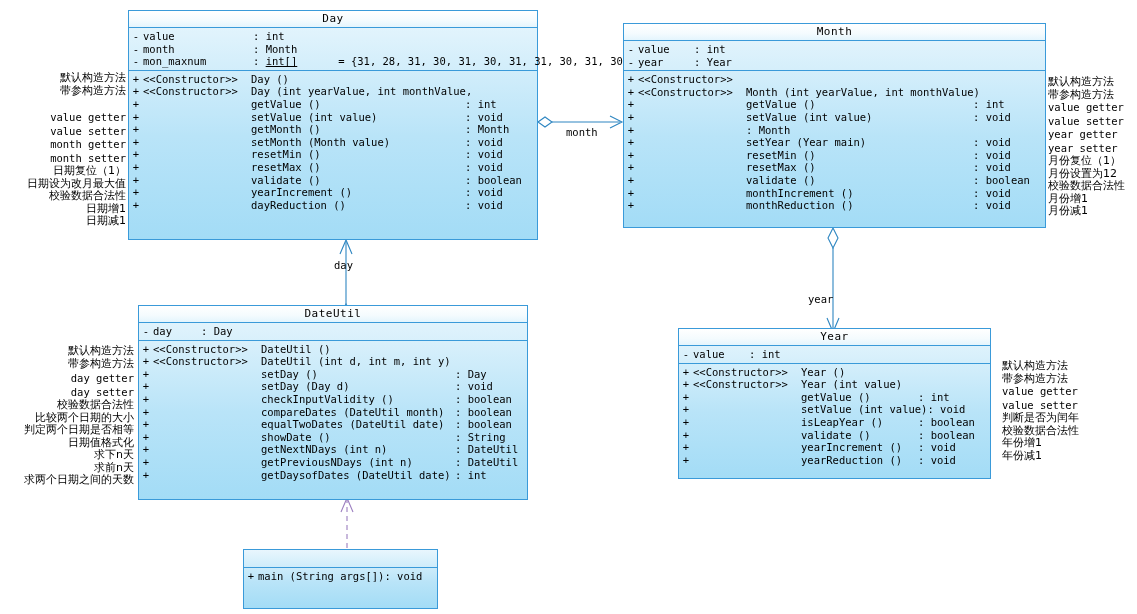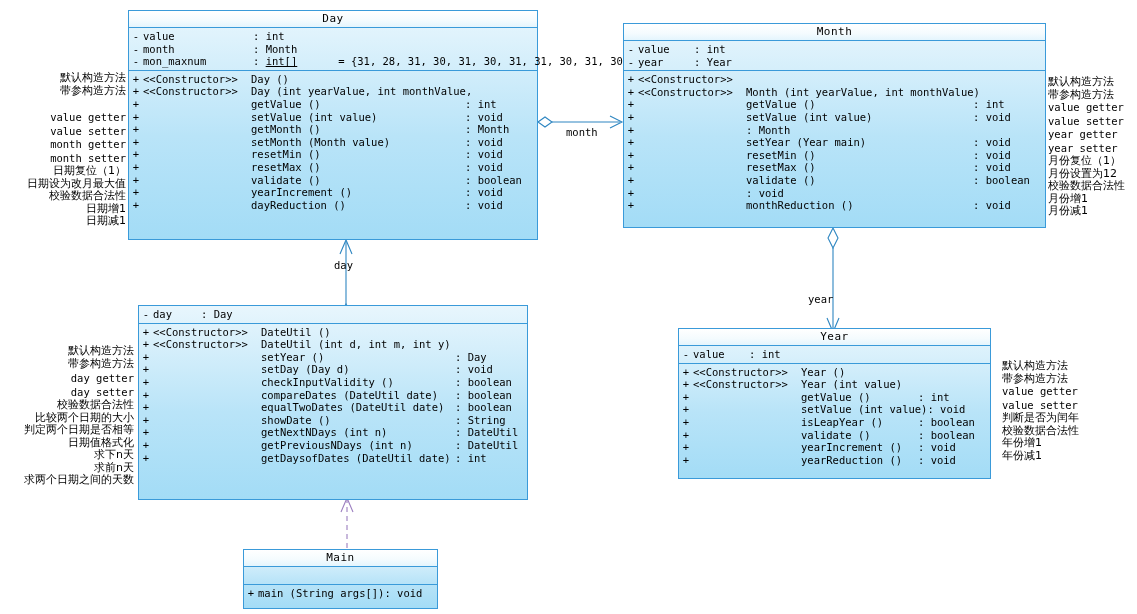--- a/index.html
+++ b/index.html
@@ -155,36 +155,37 @@
   <div class="uml-compartment" id="ops-month">
       <div class="row"><span class="vis">+</span><span class="stereo" style="width: 108px;">&lt;&lt;Constructor&gt;&gt;</span><span class="rtype" style="width: 72px;"></span></div>
       <div class="row"><span class="vis">+</span><span class="stereo" style="width: 108px;">&lt;&lt;Constructor&gt;&gt;</span><span class="mname">Month (int yearValue, int monthValue)</span><span class="rtype" style="width: 72px;"></span></div>
       <div class="row"><span class="vis">+</span><span class="stereo" style="width: 108px;"></span><span class="mname">getValue ()</span><span class="rtype" style="width: 72px;">: int</span></div>
       <div class="row"><span class="vis">+</span><span class="stereo" style="width: 108px;"></span><span class="mname">setValue (int value)</span><span class="rtype" style="width: 72px;">: void</span></div>
       <div class="row"><span class="vis">+</span><span class="stereo" style="width: 108px;"></span><span class="rtype" style="width: 72px;">: Month</span></div>
       <div class="row"><span class="vis">+</span><span class="stereo" style="width: 108px;"></span><span class="mname">setYear (Year main)</span><span class="rtype" style="width: 72px;">: void</span></div>
       <div class="row"><span class="vis">+</span><span class="stereo" style="width: 108px;"></span><span class="mname">resetMin ()</span><span class="rtype" style="width: 72px;">: void</span></div>
       <div class="row"><span class="vis">+</span><span class="stereo" style="width: 108px;"></span><span class="mname">resetMax ()</span><span class="rtype" style="width: 72px;">: void</span></div>
       <div class="row"><span class="vis">+</span><span class="stereo" style="width: 108px;"></span><span class="mname">validate ()</span><span class="rtype" style="width: 72px;">: boolean</span></div>
-      <div class="row"><span class="vis">+</span><span class="stereo" style="width: 108px;"></span><span class="rtype" style="width: 72px;">: void</span></div>
+      <div class="row"><span class="vis">+</span><span class="stereo" style="width: 108px;"></span><span class="mname">monthIncrement ()</span><span class="rtype" style="width: 72px;">: void</span></div>
       <div class="row"><span class="vis">+</span><span class="stereo" style="width: 108px;"></span><span class="mname">monthReduction ()</span><span class="rtype" style="width: 72px;">: void</span></div>
     </div>
 </div>
 
 <div class="uml-class" id="cls-dateutil" style="left:138px; top:305px; width:390px; height:195px;">
+  <div class="uml-title">DateUtil</div>
   <div class="uml-compartment" id="attrs-dateutil">
       <div class="row"><span class="vis">-</span><span class="attr-name" style="width: 48px;">day</span><span class="attr-sep">: </span><span class="attr-type" style="min-width: 60px;">Day</span></div>
     </div>
   <div class="uml-compartment" id="ops-dateutil">
       <div class="row"><span class="vis">+</span><span class="stereo" style="width: 108px;">&lt;&lt;Constructor&gt;&gt;</span><span class="mname">DateUtil ()</span><span class="rtype" style="width: 72px;"></span></div>
       <div class="row"><span class="vis">+</span><span class="stereo" style="width: 108px;">&lt;&lt;Constructor&gt;&gt;</span><span class="mname">DateUtil (int d, int m, int y)</span><span class="rtype" style="width: 72px;"></span></div>
-      <div class="row"><span class="vis">+</span><span class="stereo" style="width: 108px;"></span><span class="mname">setYear ()</span><span class="rtype" style="width: 72px;">: Day</span></div>
+      <div class="row"><span class="vis">+</span><span class="stereo" style="width: 108px;"></span><span class="mname">setDay ()</span><span class="rtype" style="width: 72px;">: Day</span></div>
       <div class="row"><span class="vis">+</span><span class="stereo" style="width: 108px;"></span><span class="mname">setDay (Day d)</span><span class="rtype" style="width: 72px;">: void</span></div>
       <div class="row"><span class="vis">+</span><span class="stereo" style="width: 108px;"></span><span class="mname">checkInputValidity ()</span><span class="rtype" style="width: 72px;">: boolean</span></div>
-      <div class="row"><span class="vis">+</span><span class="stereo" style="width: 108px;"></span><span class="mname">compareDates (DateUtil date)</span><span class="rtype" style="width: 72px;">: boolean</span></div>
+      <div class="row"><span class="vis">+</span><span class="stereo" style="width: 108px;"></span><span class="mname">compareDates (DateUtil month)</span><span class="rtype" style="width: 72px;">: boolean</span></div>
       <div class="row"><span class="vis">+</span><span class="stereo" style="width: 108px;"></span><span class="mname">equalTwoDates (DateUtil date)</span><span class="rtype" style="width: 72px;">: boolean</span></div>
       <div class="row"><span class="vis">+</span><span class="stereo" style="width: 108px;"></span><span class="mname">showDate ()</span><span class="rtype" style="width: 72px;">: String</span></div>
       <div class="row"><span class="vis">+</span><span class="stereo" style="width: 108px;"></span><span class="mname">getNextNDays (int n)</span><span class="rtype" style="width: 72px;">: DateUtil</span></div>
       <div class="row"><span class="vis">+</span><span class="stereo" style="width: 108px;"></span><span class="mname">getPreviousNDays (int n)</span><span class="rtype" style="width: 72px;">: DateUtil</span></div>
       <div class="row"><span class="vis">+</span><span class="stereo" style="width: 108px;"></span><span class="mname">getDaysofDates (DateUtil date)</span><span class="rtype" style="width: 72px;">: int</span></div>
     </div>
 </div>
 
 <div class="uml-class" id="cls-year" style="left:678px; top:328px; width:313px; height:151px;">
   <div class="uml-title">Year</div>
@@ -197,21 +198,20 @@
       <div class="row"><span class="vis">+</span><span class="stereo" style="width: 108px;"></span><span class="mname">getValue ()</span><span class="rtype" style="width: 72px;">: int</span></div>
       <div class="row"><span class="vis">+</span><span class="stereo" style="width: 108px;"></span><span class="mname">setValue (int value)</span><span class="rtype" style="width: 72px;">: void</span></div>
       <div class="row"><span class="vis">+</span><span class="stereo" style="width: 108px;"></span><span class="mname">isLeapYear ()</span><span class="rtype" style="width: 72px;">: boolean</span></div>
       <div class="row"><span class="vis">+</span><span class="stereo" style="width: 108px;"></span><span class="mname">validate ()</span><span class="rtype" style="width: 72px;">: boolean</span></div>
       <div class="row"><span class="vis">+</span><span class="stereo" style="width: 108px;"></span><span class="mname">yearIncrement ()</span><span class="rtype" style="width: 72px;">: void</span></div>
       <div class="row"><span class="vis">+</span><span class="stereo" style="width: 108px;"></span><span class="mname">yearReduction ()</span><span class="rtype" style="width: 72px;">: void</span></div>
     </div>
 </div>
 
 <div class="uml-class" id="cls-main" style="left:243px; top:549px; width:195px; height:60px;">
-  <div class="uml-title">Main</div>
   <div class="uml-compartment" id="attrs-main">
       <div class="row empty-row"></div>
     </div>
   <div class="uml-compartment" id="ops-main">
       <div class="row"><span class="vis">+</span><span class="mname">main (String args[])</span><span class="rtype" style="width: 72px;">: void</span></div>
     </div>
 </div>
 
 <div class="conn-label" style="left:566px; top:126px;">month</div>
 <div class="conn-label" style="left:334px; top:259px;">day</div>

